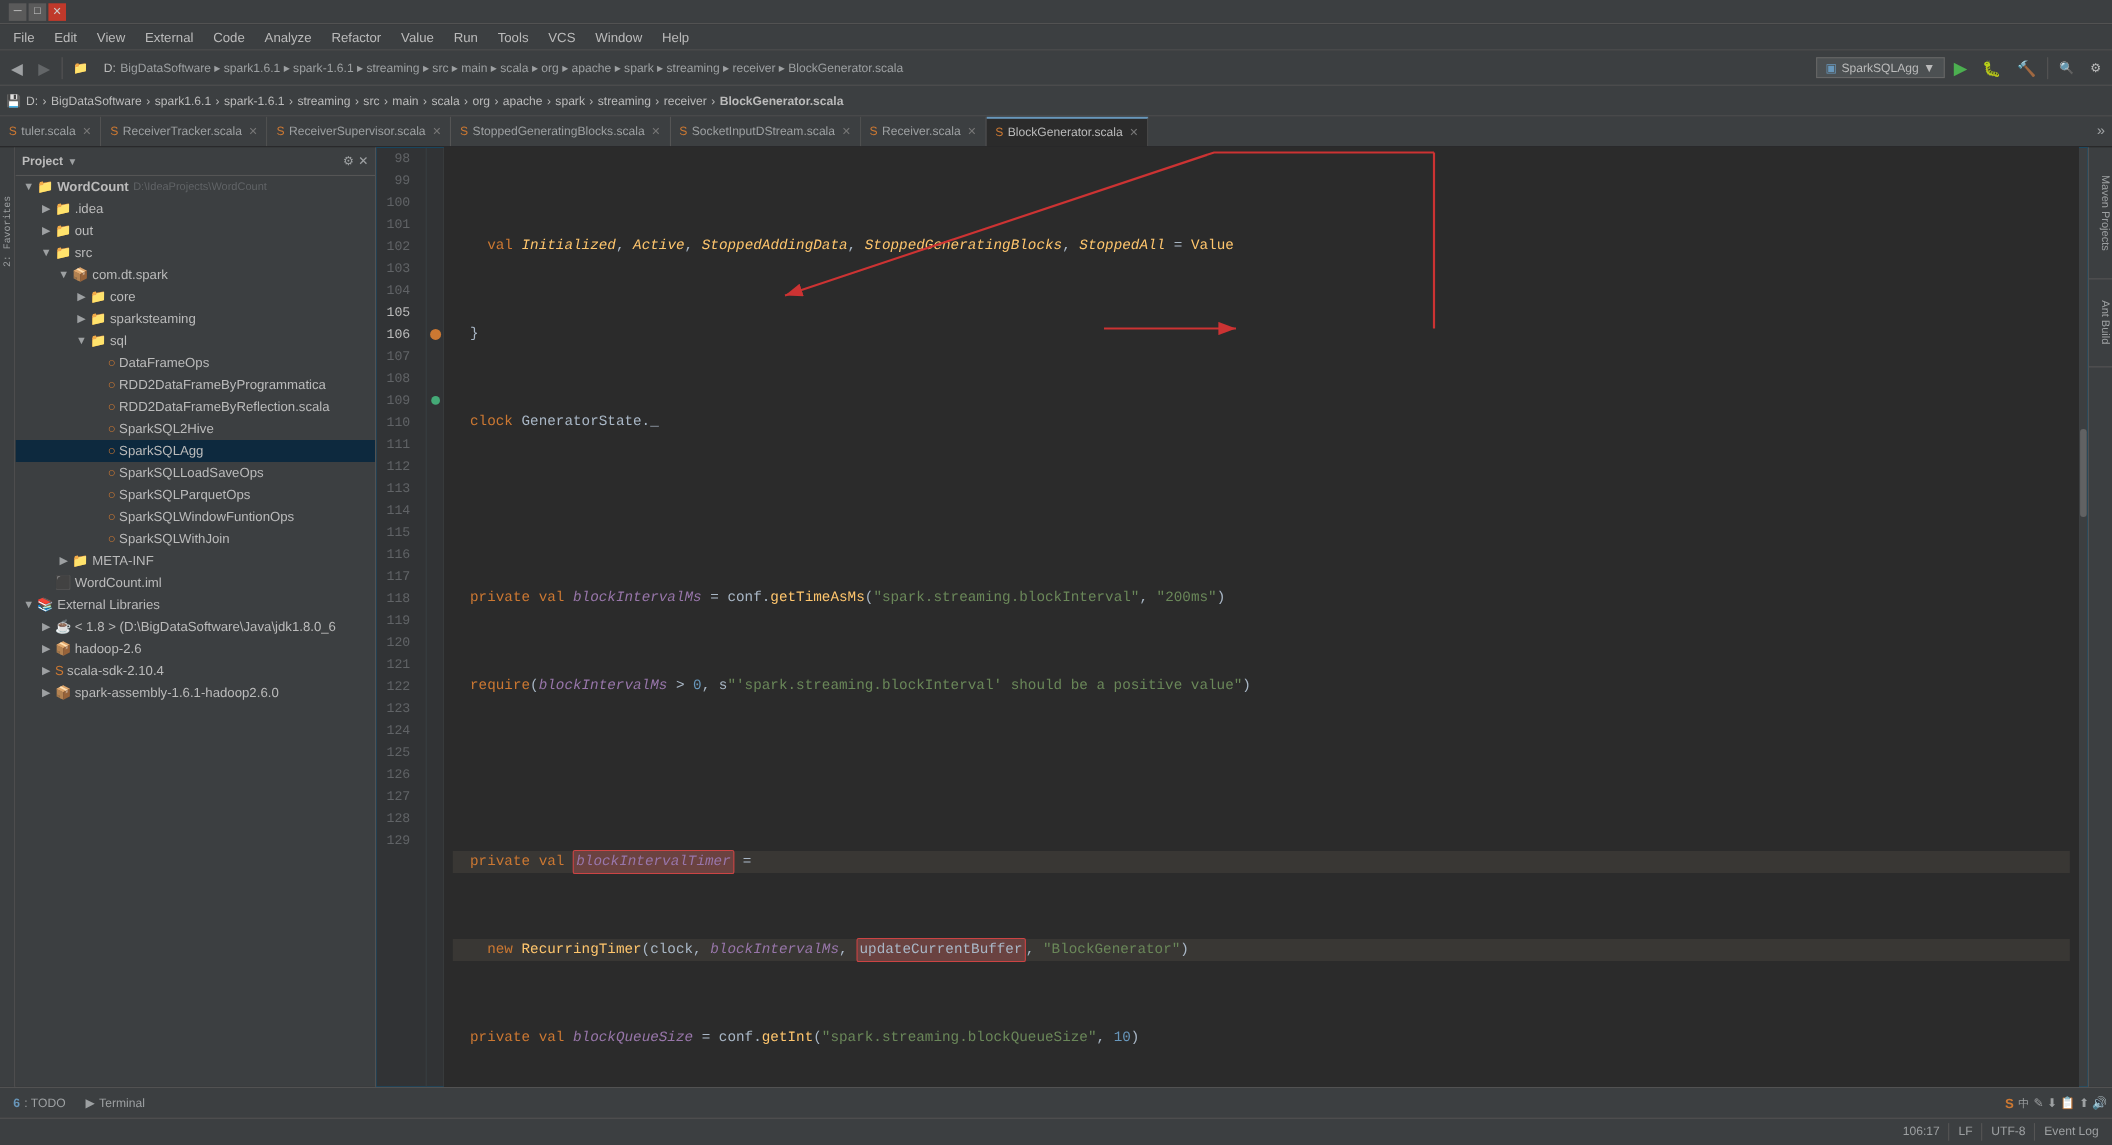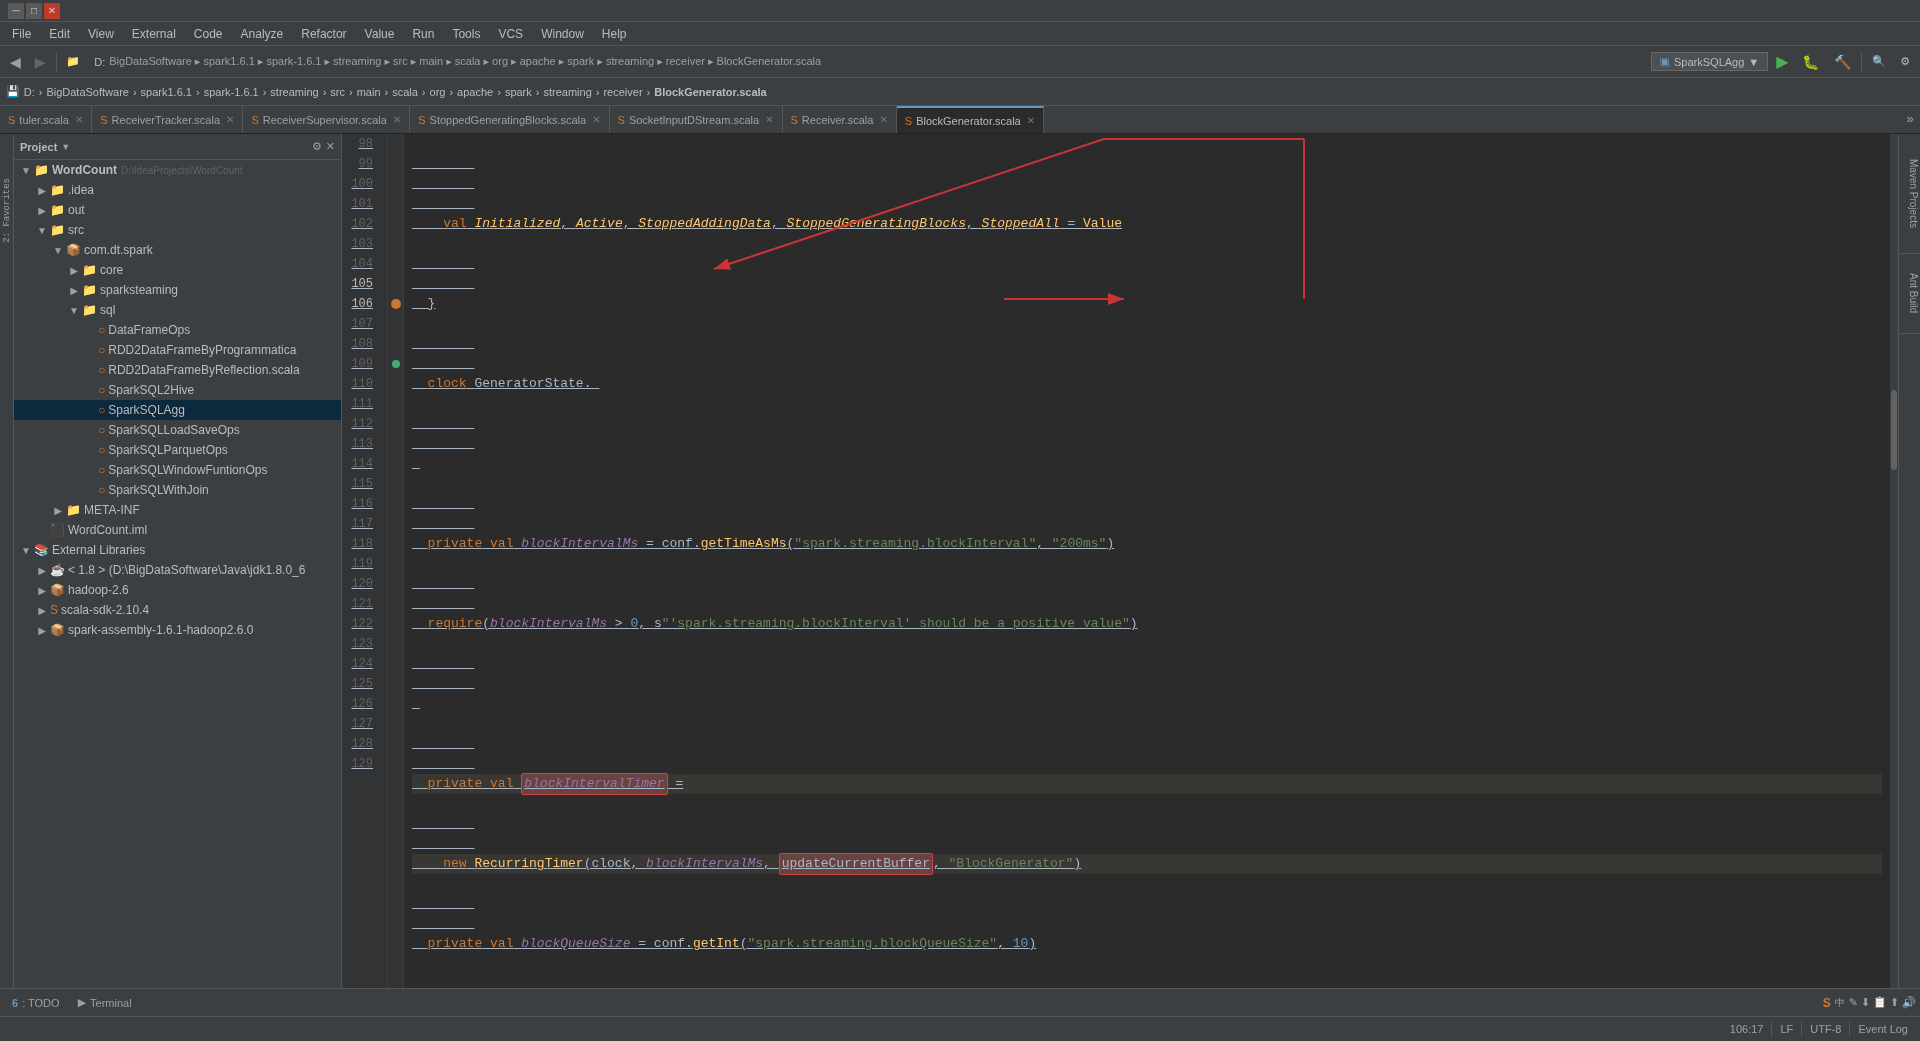--- a/index.html
+++ b/index.html
@@ -601,21 +601,21 @@
       </div>
 
       <div class="tree-item" style="padding-left:20px;">
         <span class="arrow">▶</span>
         <span style="color:#c8a84b; margin-right:3px;">📦</span>
         <span>spark-assembly-1.6.1-hadoop2.6.0</span>
       </div>
     </div>
   </div>
 
-  <div id="editor-area" style="flex:1; display:flex; flex-direction:column; overflow:hidden; background:#0369a1; position:relative;text-decoration:underline;">
+  <div id="editor-area" style="flex:1; display:flex; flex-direction:column; overflow:hidden; background:#0369a1; position:relative;">
     <div id="code-container" style="flex:1; display:flex; overflow:hidden; position:relative;">
 
       <div id="line-numbers" style="width:46px; min-width:46px; background:#313335; color:#606366; text-align:right; padding-right:6px; font-size:12px; line-height:20px; user-select:none; border-right:1px solid #3d3f41; font-family:'Courier New',monospace;">
         <div class="line-number">98</div>
         <div class="line-number">99</div>
         <div class="line-number">100</div>
         <div class="line-number">101</div>
         <div class="line-number">102</div>
         <div class="line-number">103</div>
         <div class="line-number">104</div>

